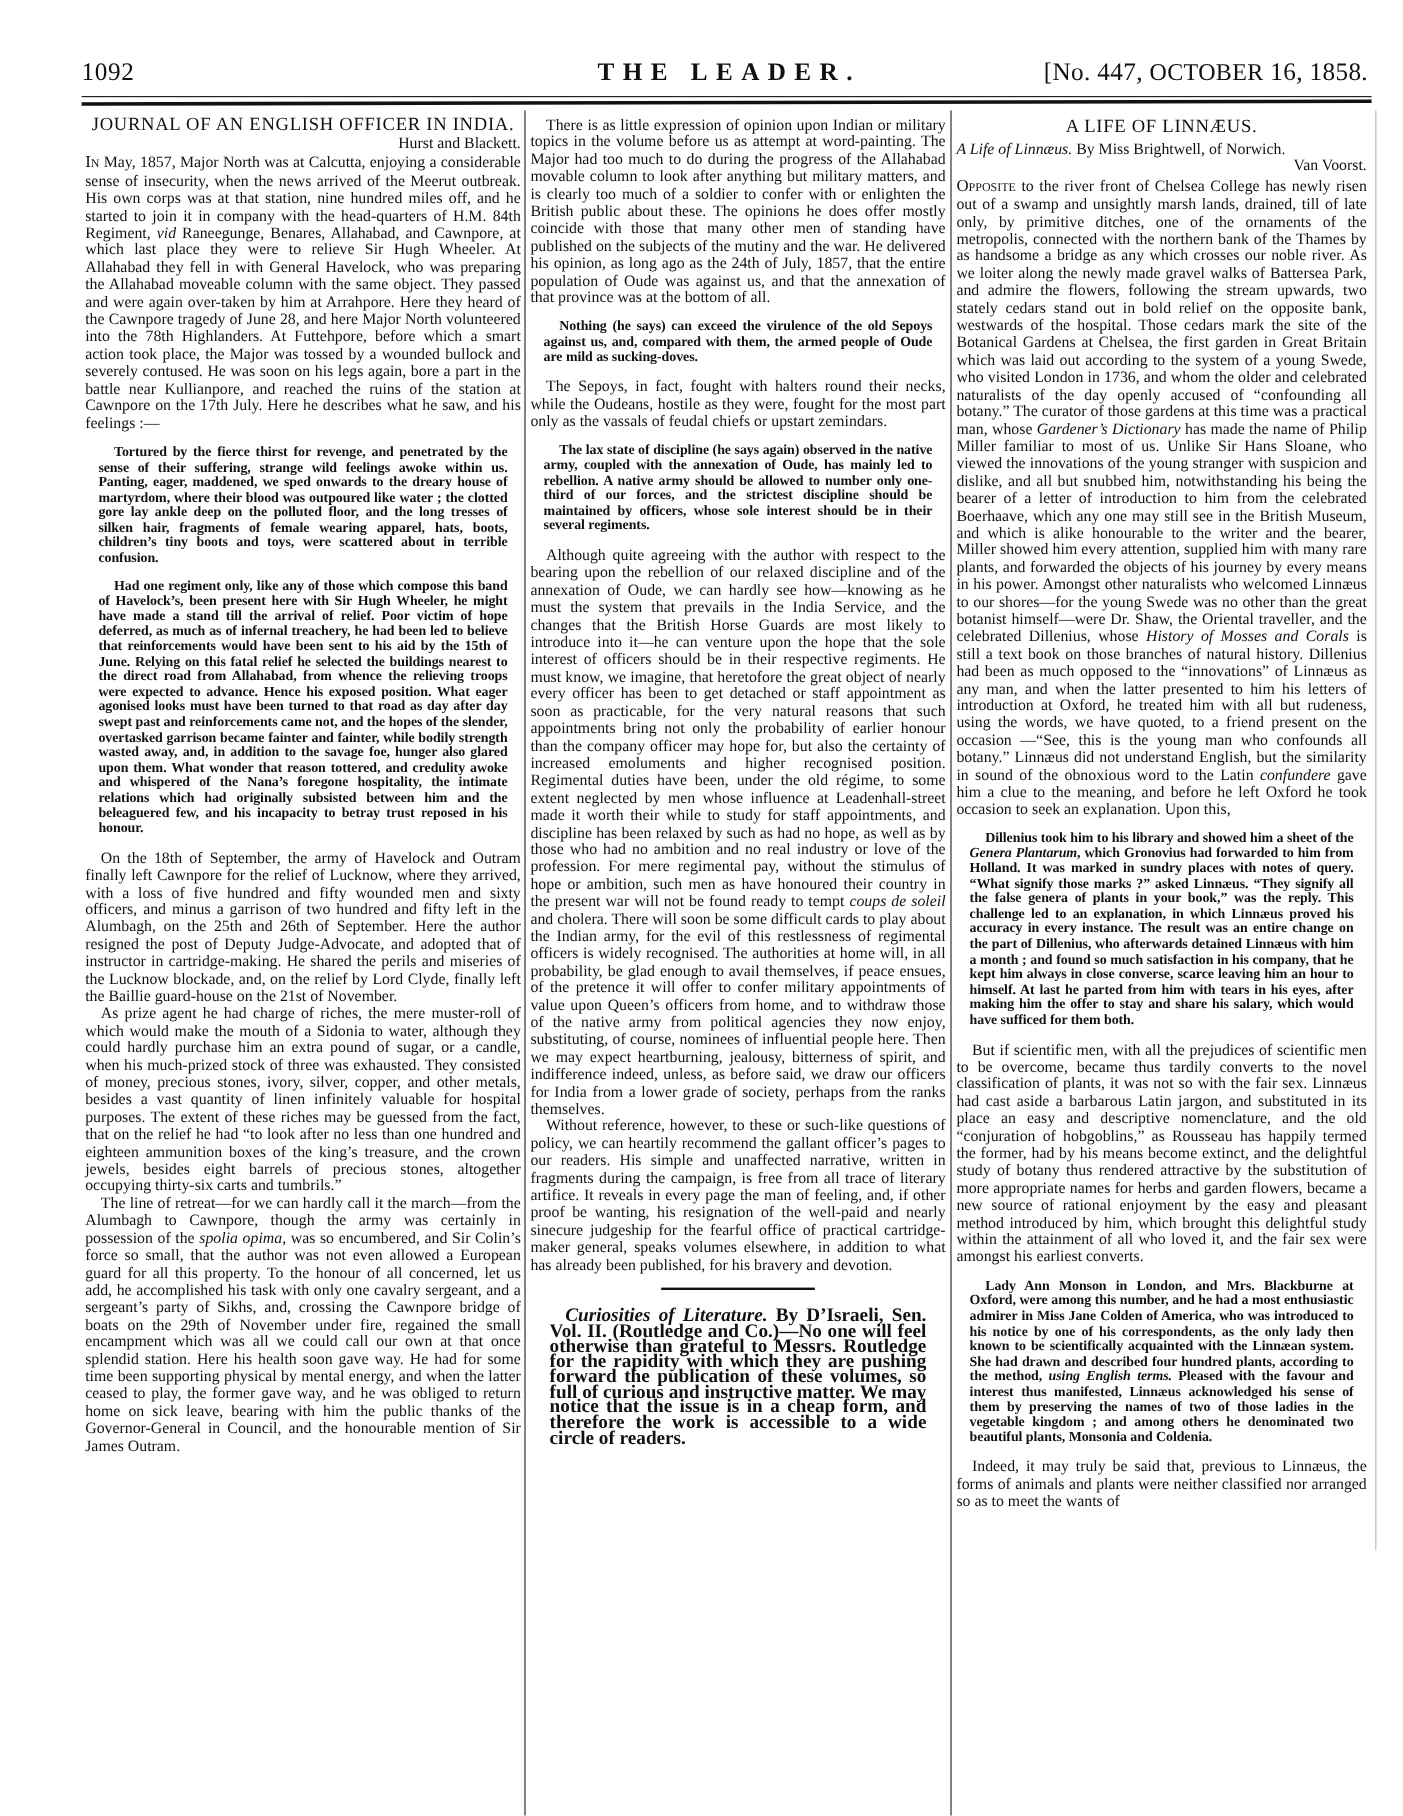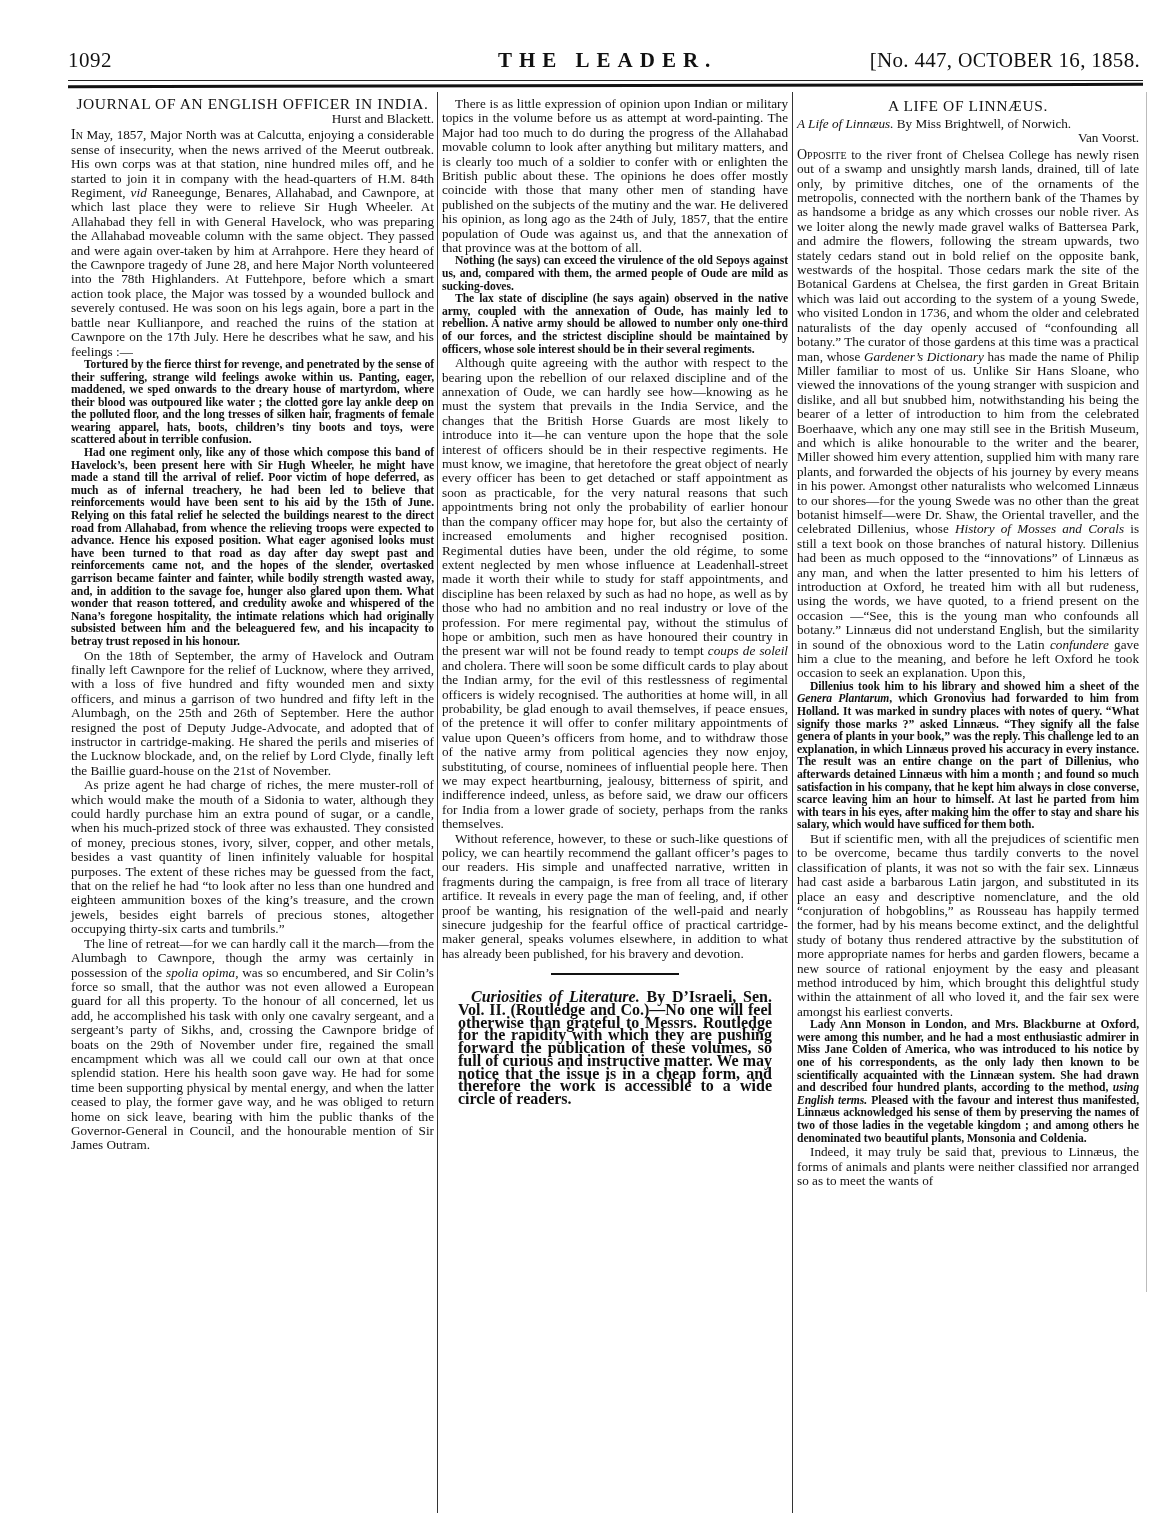--- a/index.html
+++ b/index.html
@@ -19,21 +19,21 @@
   .vrule { position:absolute; width:1px; background:#333; }
   .vr1 { left:421px; top:92px; height:1432px; }
   .vr2 { left:776px; top:92px; height:1432px; }
   .vr3 { left:1130px; top:92px; height:1200px; background:#bbb; }
   h2.art-title { margin:0; font-size:15.5px; line-height:16px; font-weight:normal; text-align:center; letter-spacing:0.6px; text-transform:uppercase; }
   .byline { margin:3px 0 0 0; font-size:13.2px; line-height:14.4px; text-align:justify; padding-left:13px; text-indent:-13px; }
   .byline i { font-style:italic; }
   .publisher { text-align:right; font-size:13.2px; line-height:14.4px; margin:0 0 2px 0; }
   p.para { margin:0; text-indent:13px; }
   p.para.first { text-indent:0; }
-  p.quote { margin:0; font-size:11.6px; line-height:12.6px; text-indent:13px; font-weight:bold; letter-spacing:-0.05px; }
+  p.quote { margin:11px; font-size:11.6px; line-height:12.6px; text-indent:13px; font-weight:bold; letter-spacing:-0.05px; }
   .sc-open { font-variant:small-caps; font-size:14px; }
   .short-rule { width:128px; height:0; border-top:2px solid #111; margin:12px auto 8px auto; }
   p.notice { margin:16px; font-size:16px; line-height:12.7px; text-indent:13px; font-weight:bold; }
   i { font-style:italic; }
 </style>
 </head>
 <body>
 
 <div class="page">
 
@@ -56,20 +56,21 @@
     <p class="quote">Tortured by the fierce thirst for revenge, and penetrated by the sense of their suffering, strange wild feelings awoke within us. Panting, eager, maddened, we sped onwards to the dreary house of martyrdom, where their blood was outpoured like water ; the clotted gore lay ankle deep on the polluted floor, and the long tresses of silken hair, fragments of female wearing apparel, hats, boots, children’s tiny boots and toys, were scattered about in terrible confusion.</p>
     <p class="quote">Had one regiment only, like any of those which compose this band of Havelock’s, been present here with Sir Hugh Wheeler, he might have made a stand till the arrival of relief. Poor victim of hope deferred, as much as of infernal treachery, he had been led to believe that reinforcements would have been sent to his aid by the 15th of June. Relying on this fatal relief he selected the buildings nearest to the direct road from Allahabad, from whence the relieving troops were expected to advance. Hence his exposed position. What eager agonised looks must have been turned to that road as day after day swept past and reinforcements came not, and the hopes of the slender, overtasked garrison became fainter and fainter, while bodily strength wasted away, and, in addition to the savage foe, hunger also glared upon them. What wonder that reason tottered, and credulity awoke and whispered of the Nana’s foregone hospitality, the intimate relations which had originally subsisted between him and the beleaguered few, and his incapacity to betray trust reposed in his honour.</p>
     <p class="para">On the 18th of September, the army of Havelock and Outram finally left Cawnpore for the relief of Lucknow, where they arrived, with a loss of five hundred and fifty wounded men and sixty officers, and minus a garrison of two hundred and fifty left in the Alumbagh, on the 25th and 26th of September. Here the author resigned the post of Deputy Judge-Advocate, and adopted that of instructor in cartridge-making. He shared the perils and miseries of the Lucknow blockade, and, on the relief by Lord Clyde, finally left the Baillie guard-house on the 21st of November.</p>
     <p class="para">As prize agent he had charge of riches, the mere muster-roll of which would make the mouth of a Sidonia to water, although they could hardly purchase him an extra pound of sugar, or a candle, when his much-prized stock of three was exhausted. They consisted of money, precious stones, ivory, silver, copper, and other metals, besides a vast quantity of linen infinitely valuable for hospital purposes. The extent of these riches may be guessed from the fact, that on the relief he had “to look after no less than one hundred and eighteen ammunition boxes of the king’s treasure, and the crown jewels, besides eight barrels of precious stones, altogether occupying thirty-six carts and tumbrils.”</p>
     <p class="para"><span>The line of retreat—for we can hardly call it the march—from the Alumbagh to Cawnpore, though the army was certainly in possession of the </span><i>spolia opima</i><span>, was so encumbered, and Sir Colin’s force so small, that the author was not even allowed a European guard for all this property. To the honour of all concerned, let us add, he accomplished his task with only one cavalry sergeant, and a sergeant’s party of Sikhs, and, crossing the Cawnpore bridge of boats on the 29th of November under fire, regained the small encampment which was all we could call our own at that once splendid station. Here his health soon gave way. He had for some time been supporting physical by mental energy, and when the latter ceased to play, the former gave way, and he was obliged to return home on sick leave, bearing with him the public thanks of the Governor-General in Council, and the honourable mention of Sir James Outram.</span></p>
   </div>
 
   <div class="col col2">
     <p class="para">There is as little expression of opinion upon Indian or military topics in the volume before us as attempt at word-painting. The Major had too much to do during the progress of the Allahabad movable column to look after anything but military matters, and is clearly too much of a soldier to confer with or enlighten the British public about these. The opinions he does offer mostly coincide with those that many other men of standing have published on the subjects of the mutiny and the war. He delivered his opinion, as long ago as the 24th of July, 1857, that the entire population of Oude was against us, and that the annexation of that province was at the bottom of all.</p>
     <p class="quote">Nothing (he says) can exceed the virulence of the old Sepoys against us, and, compared with them, the armed people of Oude are mild as sucking-doves.</p>
+    <p class="para">The Sepoys, in fact, fought with halters round their necks, while the Oudeans, hostile as they were, fought for the most part only as the vassals of feudal chiefs or upstart zemindars.</p>
     <p class="quote">The lax state of discipline (he says again) observed in the native army, coupled with the annexation of Oude, has mainly led to rebellion. A native army should be allowed to number only one-third of our forces, and the strictest discipline should be maintained by officers, whose sole interest should be in their several regiments.</p>
     <p class="para"><span>Although quite agreeing with the author with respect to the bearing upon the rebellion of our relaxed discipline and of the annexation of Oude, we can hardly see how—knowing as he must the system that prevails in the India Service, and the changes that the British Horse Guards are most likely to introduce into it—he can venture upon the hope that the sole interest of officers should be in their respective regiments. He must know, we imagine, that heretofore the great object of nearly every officer has been to get detached or staff appointment as soon as practicable, for the very natural reasons that such appointments bring not only the probability of earlier honour than the company officer may hope for, but also the certainty of increased emoluments and higher recognised position. Regimental duties have been, under the old régime, to some extent neglected by men whose influence at Leadenhall-street made it worth their while to study for staff appointments, and discipline has been relaxed by such as had no hope, as well as by those who had no ambition and no real industry or love of the profession. For mere regimental pay, without the stimulus of hope or ambition, such men as have honoured their country in the present war will not be found ready to tempt </span><i>coups de soleil</i><span> and cholera. There will soon be some difficult cards to play about the Indian army, for the evil of this restlessness of regimental officers is widely recognised. The authorities at home will, in all probability, be glad enough to avail themselves, if peace ensues, of the pretence it will offer to confer military appointments of value upon Queen’s officers from home, and to withdraw those of the native army from political agencies they now enjoy, substituting, of course, nominees of influential people here. Then we may expect heartburning, jealousy, bitterness of spirit, and indifference indeed, unless, as before said, we draw our officers for India from a lower grade of society, perhaps from the ranks themselves.</span></p>
     <p class="para">Without reference, however, to these or such-like questions of policy, we can heartily recommend the gallant officer’s pages to our readers. His simple and unaffected narrative, written in fragments during the campaign, is free from all trace of literary artifice. It reveals in every page the man of feeling, and, if other proof be wanting, his resignation of the well-paid and nearly sinecure judgeship for the fearful office of practical cartridge-maker general, speaks volumes elsewhere, in addition to what has already been published, for his bravery and devotion.</p>
     <div class="short-rule"></div>
     <p class="notice"><i>Curiosities of Literature.</i><span> By D’Israeli, Sen. Vol. II. (Routledge and Co.)—No one will feel otherwise than grateful to Messrs. Routledge for the rapidity with which they are pushing forward the publication of these volumes, so full of curious and instructive matter. We may notice that the issue is in a cheap form, and therefore the work is accessible to a wide circle of readers.</span></p>
   </div>
 
   <div class="col col3">
     <h2 class="art-title">A Life of Linnæus.</h2>
     <p class="byline"><i>A Life of Linnæus.</i><span> By Miss Brightwell, of Norwich.</span></p>

